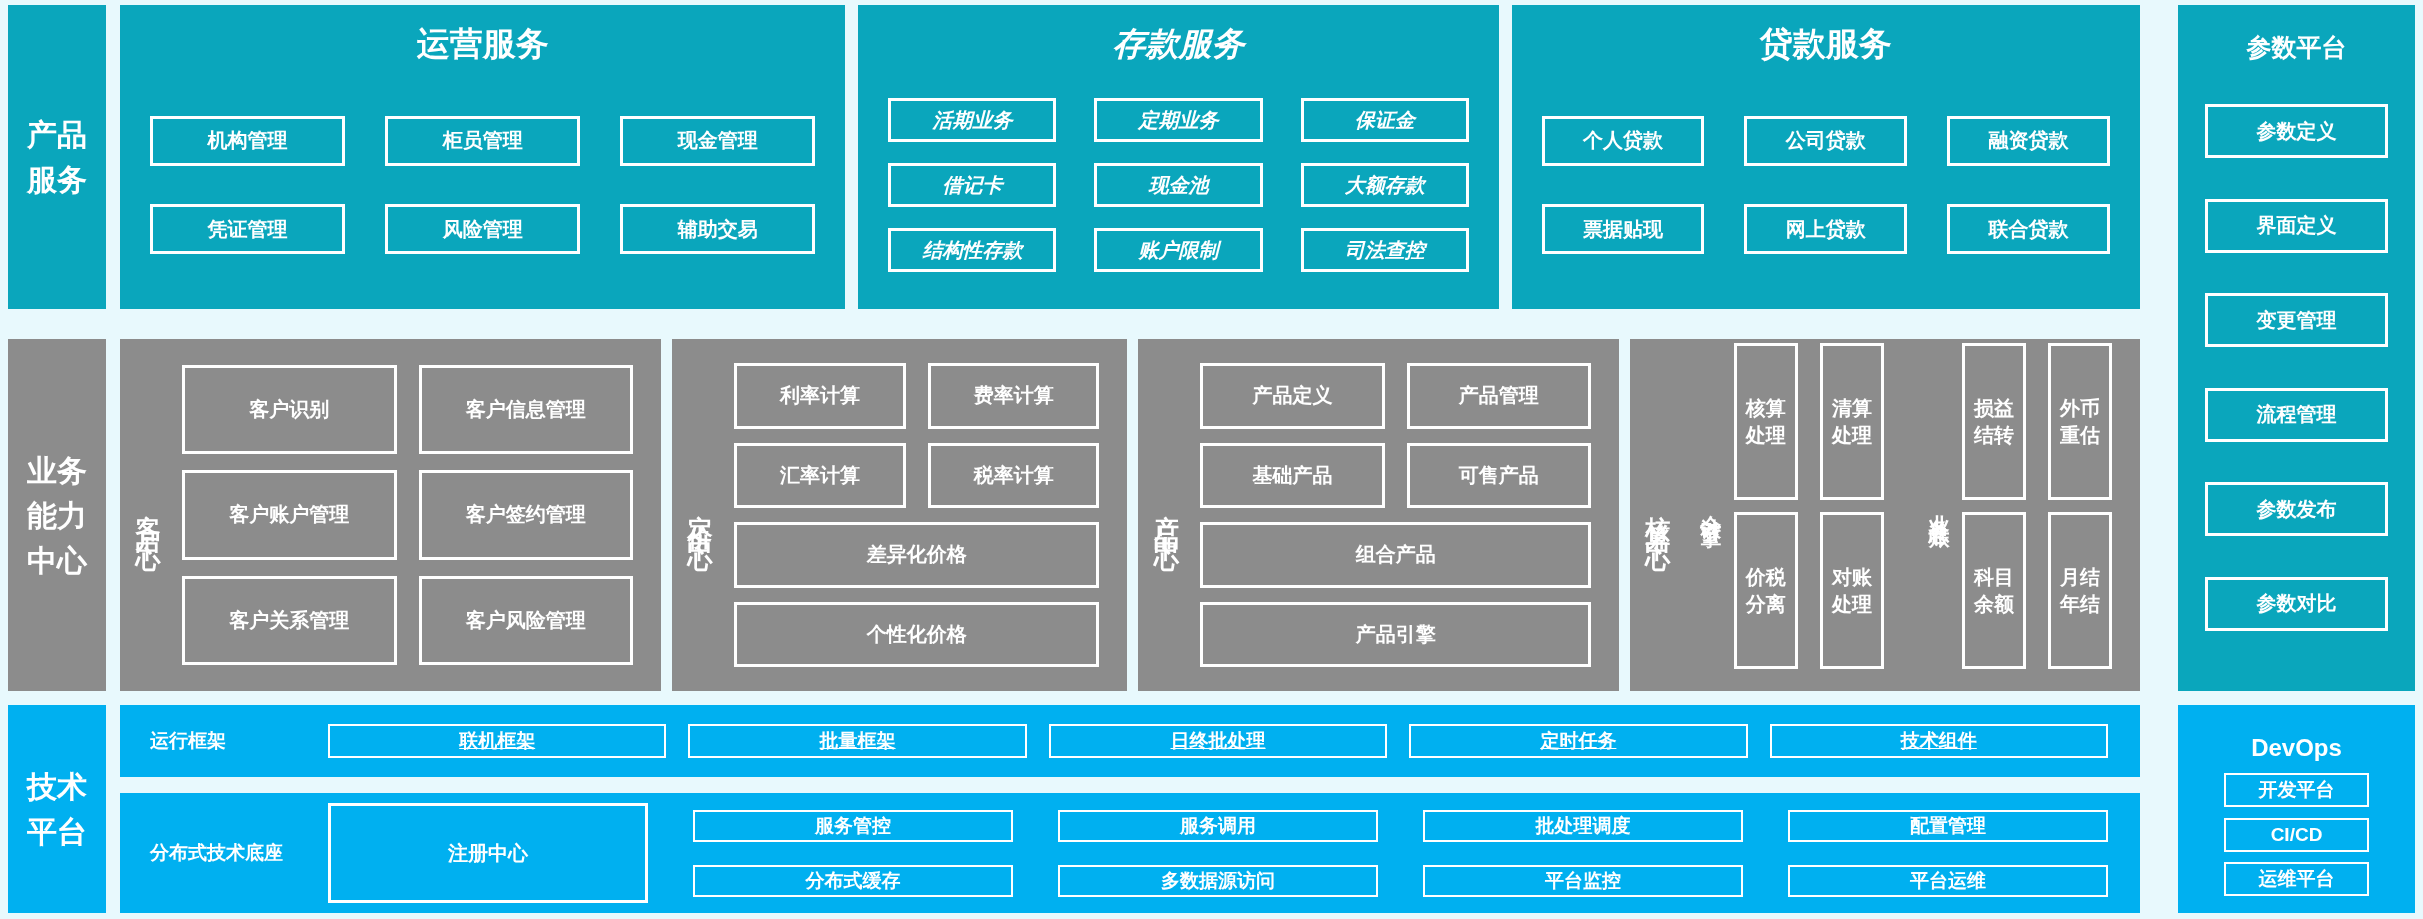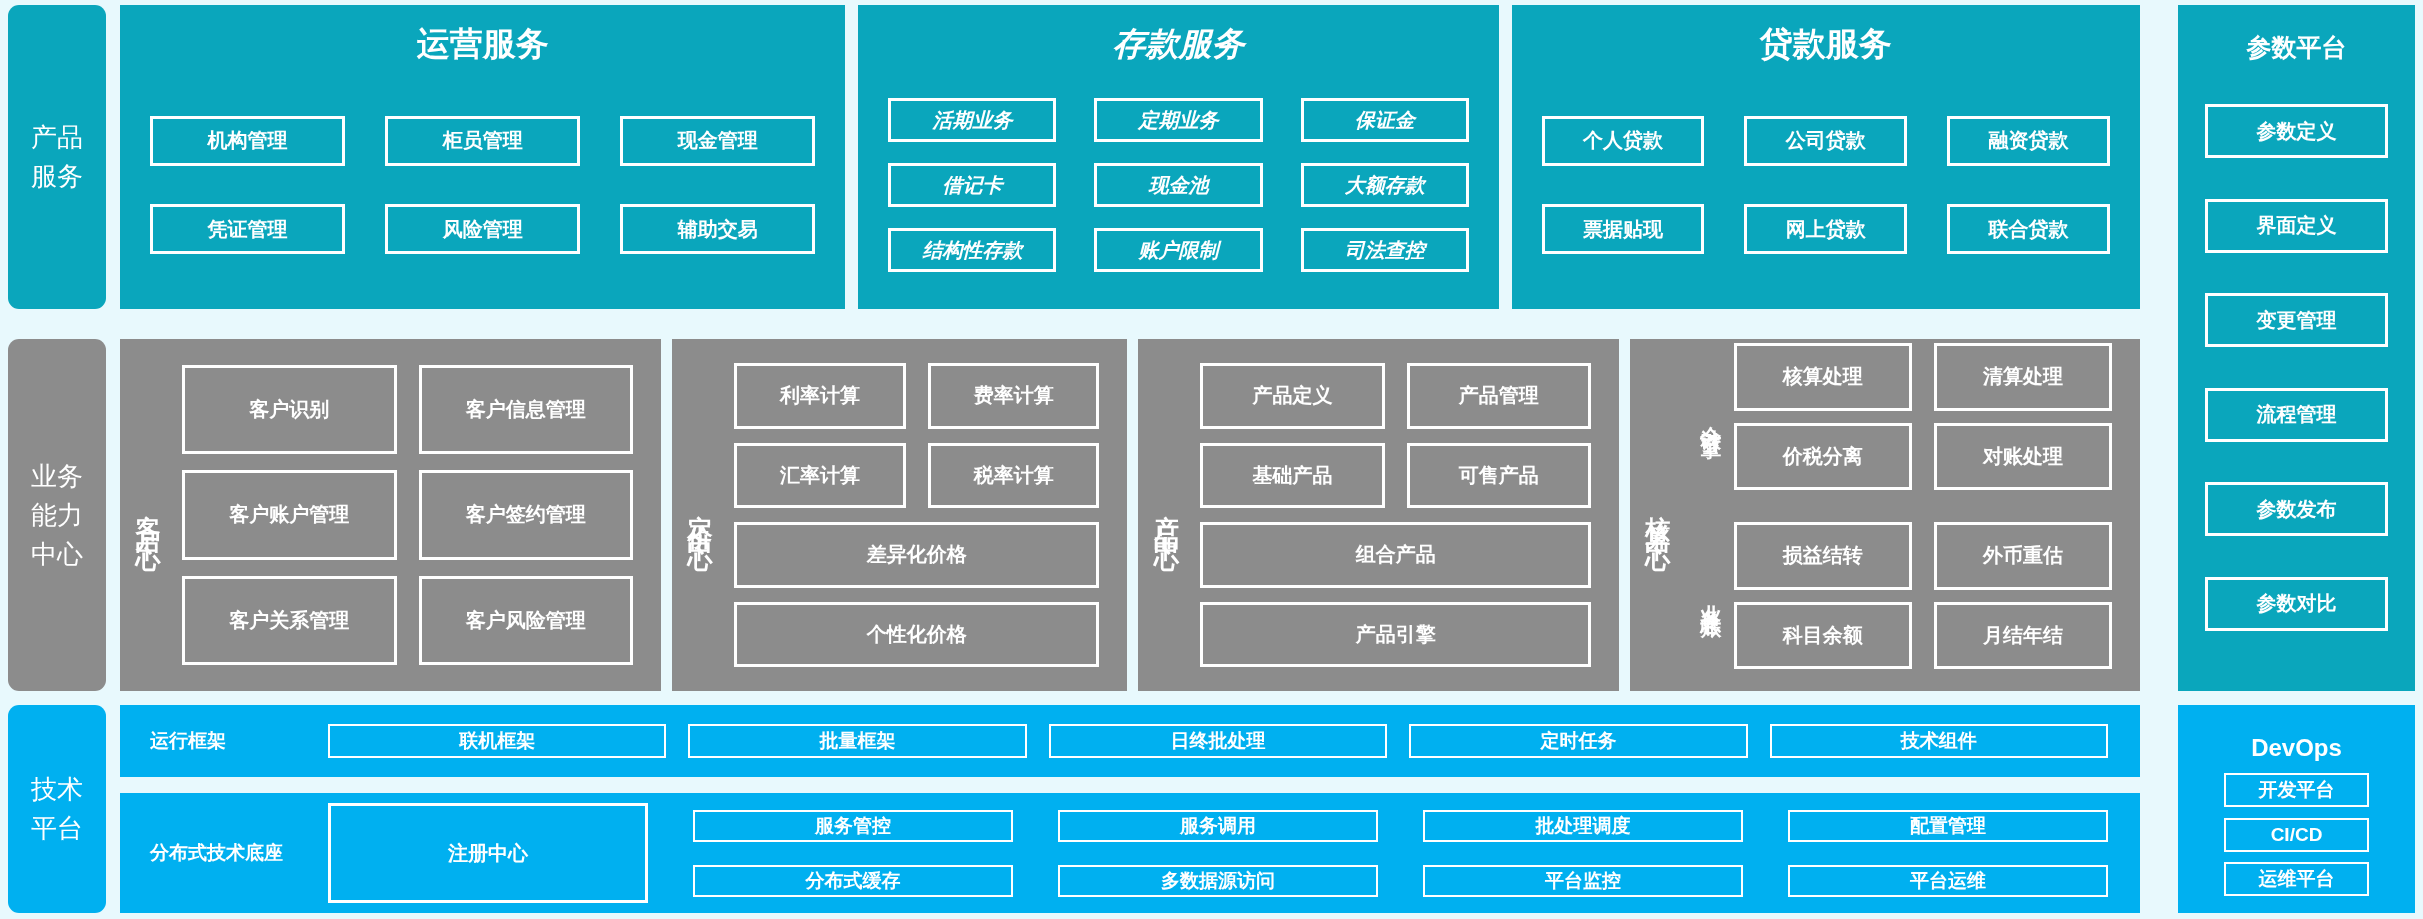--- a/index.html
+++ b/index.html
@@ -11,21 +11,21 @@
     grid-template-rows:304px 30px 352px 14px 72px 16px 1fr;
     font-family:"Liberation Sans","DejaVu Sans",sans-serif;
     color:#fff;
   }
   .teal{background:#0AA6BC;}
   .gray{background:#8C8C8C;}
   .blue{background:#00B0F0;}
 
   .side-label{
     grid-column:1;display:flex;align-items:center;justify-content:center;
-    font-size:26px;font-weight:normal;text-align:center;white-space:pre-line;line-height:1.5;border-radius:11px;
+    font-size:30px;font-weight:bold;text-align:center;white-space:pre-line;line-height:1.5;
   }
   .sl-1{grid-row:1;}
   .sl-2{grid-row:3;}
   .sl-3{grid-row:5/8;}
 
   .band{grid-column:3;display:flex;}
   .band-1{grid-row:1;gap:13px;}
   .band-2{grid-row:3;gap:11px;}
   .band-3a{grid-row:5;}
   .band-3b{grid-row:7;}
@@ -54,30 +54,30 @@
   .center{display:flex;}
   .c-cust{flex:543;}
   .c-price{flex:457;}
   .c-prod{flex:482;}
   .c-acct{flex:512;}
   .v-wrap{width:58px;display:flex;align-items:center;justify-content:center;flex:none;}
   .v-text{writing-mode:vertical-lr;text-orientation:upright;font-size:25px;font-weight:bold;letter-spacing:10px;}
   .cust-grid{flex:1;display:grid;grid-template-columns:1fr 1fr;grid-auto-rows:1fr;gap:16px 22px;padding:26px 28px 26px 4px;}
   .pp-grid4{flex:1;display:grid;grid-template-columns:1fr 1fr;grid-template-rows:repeat(4,1fr);gap:14px 22px;padding:24px 28px 24px 4px;}
   .wide{grid-column:1/3;}
-  .acct{flex:1;display:flex;flex-direction:column;gap:32px;padding:4px 28px 22px 0;}
+  .acct{flex:1;display:flex;flex-direction:row;gap:32px;padding:4px 28px 22px 0;}
   .acct-group{flex:1;display:flex;}
   .g-wrap{width:46px;display:flex;align-items:center;justify-content:center;flex:none;}
   .g-text{writing-mode:vertical-lr;text-orientation:upright;font-size:21px;font-weight:bold;letter-spacing:4px;}
   .acct-grid{flex:1;display:grid;grid-template-columns:1fr 1fr;grid-auto-rows:1fr;gap:12px 22px;}
 
   
   .tech-row{display:flex;align-items:center;padding-right:32px;}
   .tech-label{width:178px;padding-left:30px;font-size:19px;font-weight:bold;flex:none;}
-  .runtime-boxes{flex:1;display:grid;grid-template-columns:repeat(5,1fr);gap:22px;}
+  .runtime-boxes{flex:1;display:grid;grid-template-columns:repeat(5,1fr);gap:22px;text-decoration:underline;}
   .runtime-boxes .box{height:34px;border-width:2px;font-size:19px;}
   .dist-boxes{flex:1;display:grid;grid-template-columns:repeat(5,1fr);gap:10px 45px;align-items:center;}
   .dist-boxes .box{height:32px;border-width:2px;font-size:19px;}
   .dist-boxes .registry{grid-row:1/3;height:100px;align-self:center;border-width:3px;font-size:20px;}
 
   
   .pp{display:flex;flex-direction:column;padding:10px 27px 20px;}
   .pp-title{text-align:center;font-size:25px;font-weight:bold;margin-top:16px;}
   .pp-boxes{flex:1;display:flex;flex-direction:column;justify-content:space-evenly;}
   .pp-boxes .box{height:54px;}

